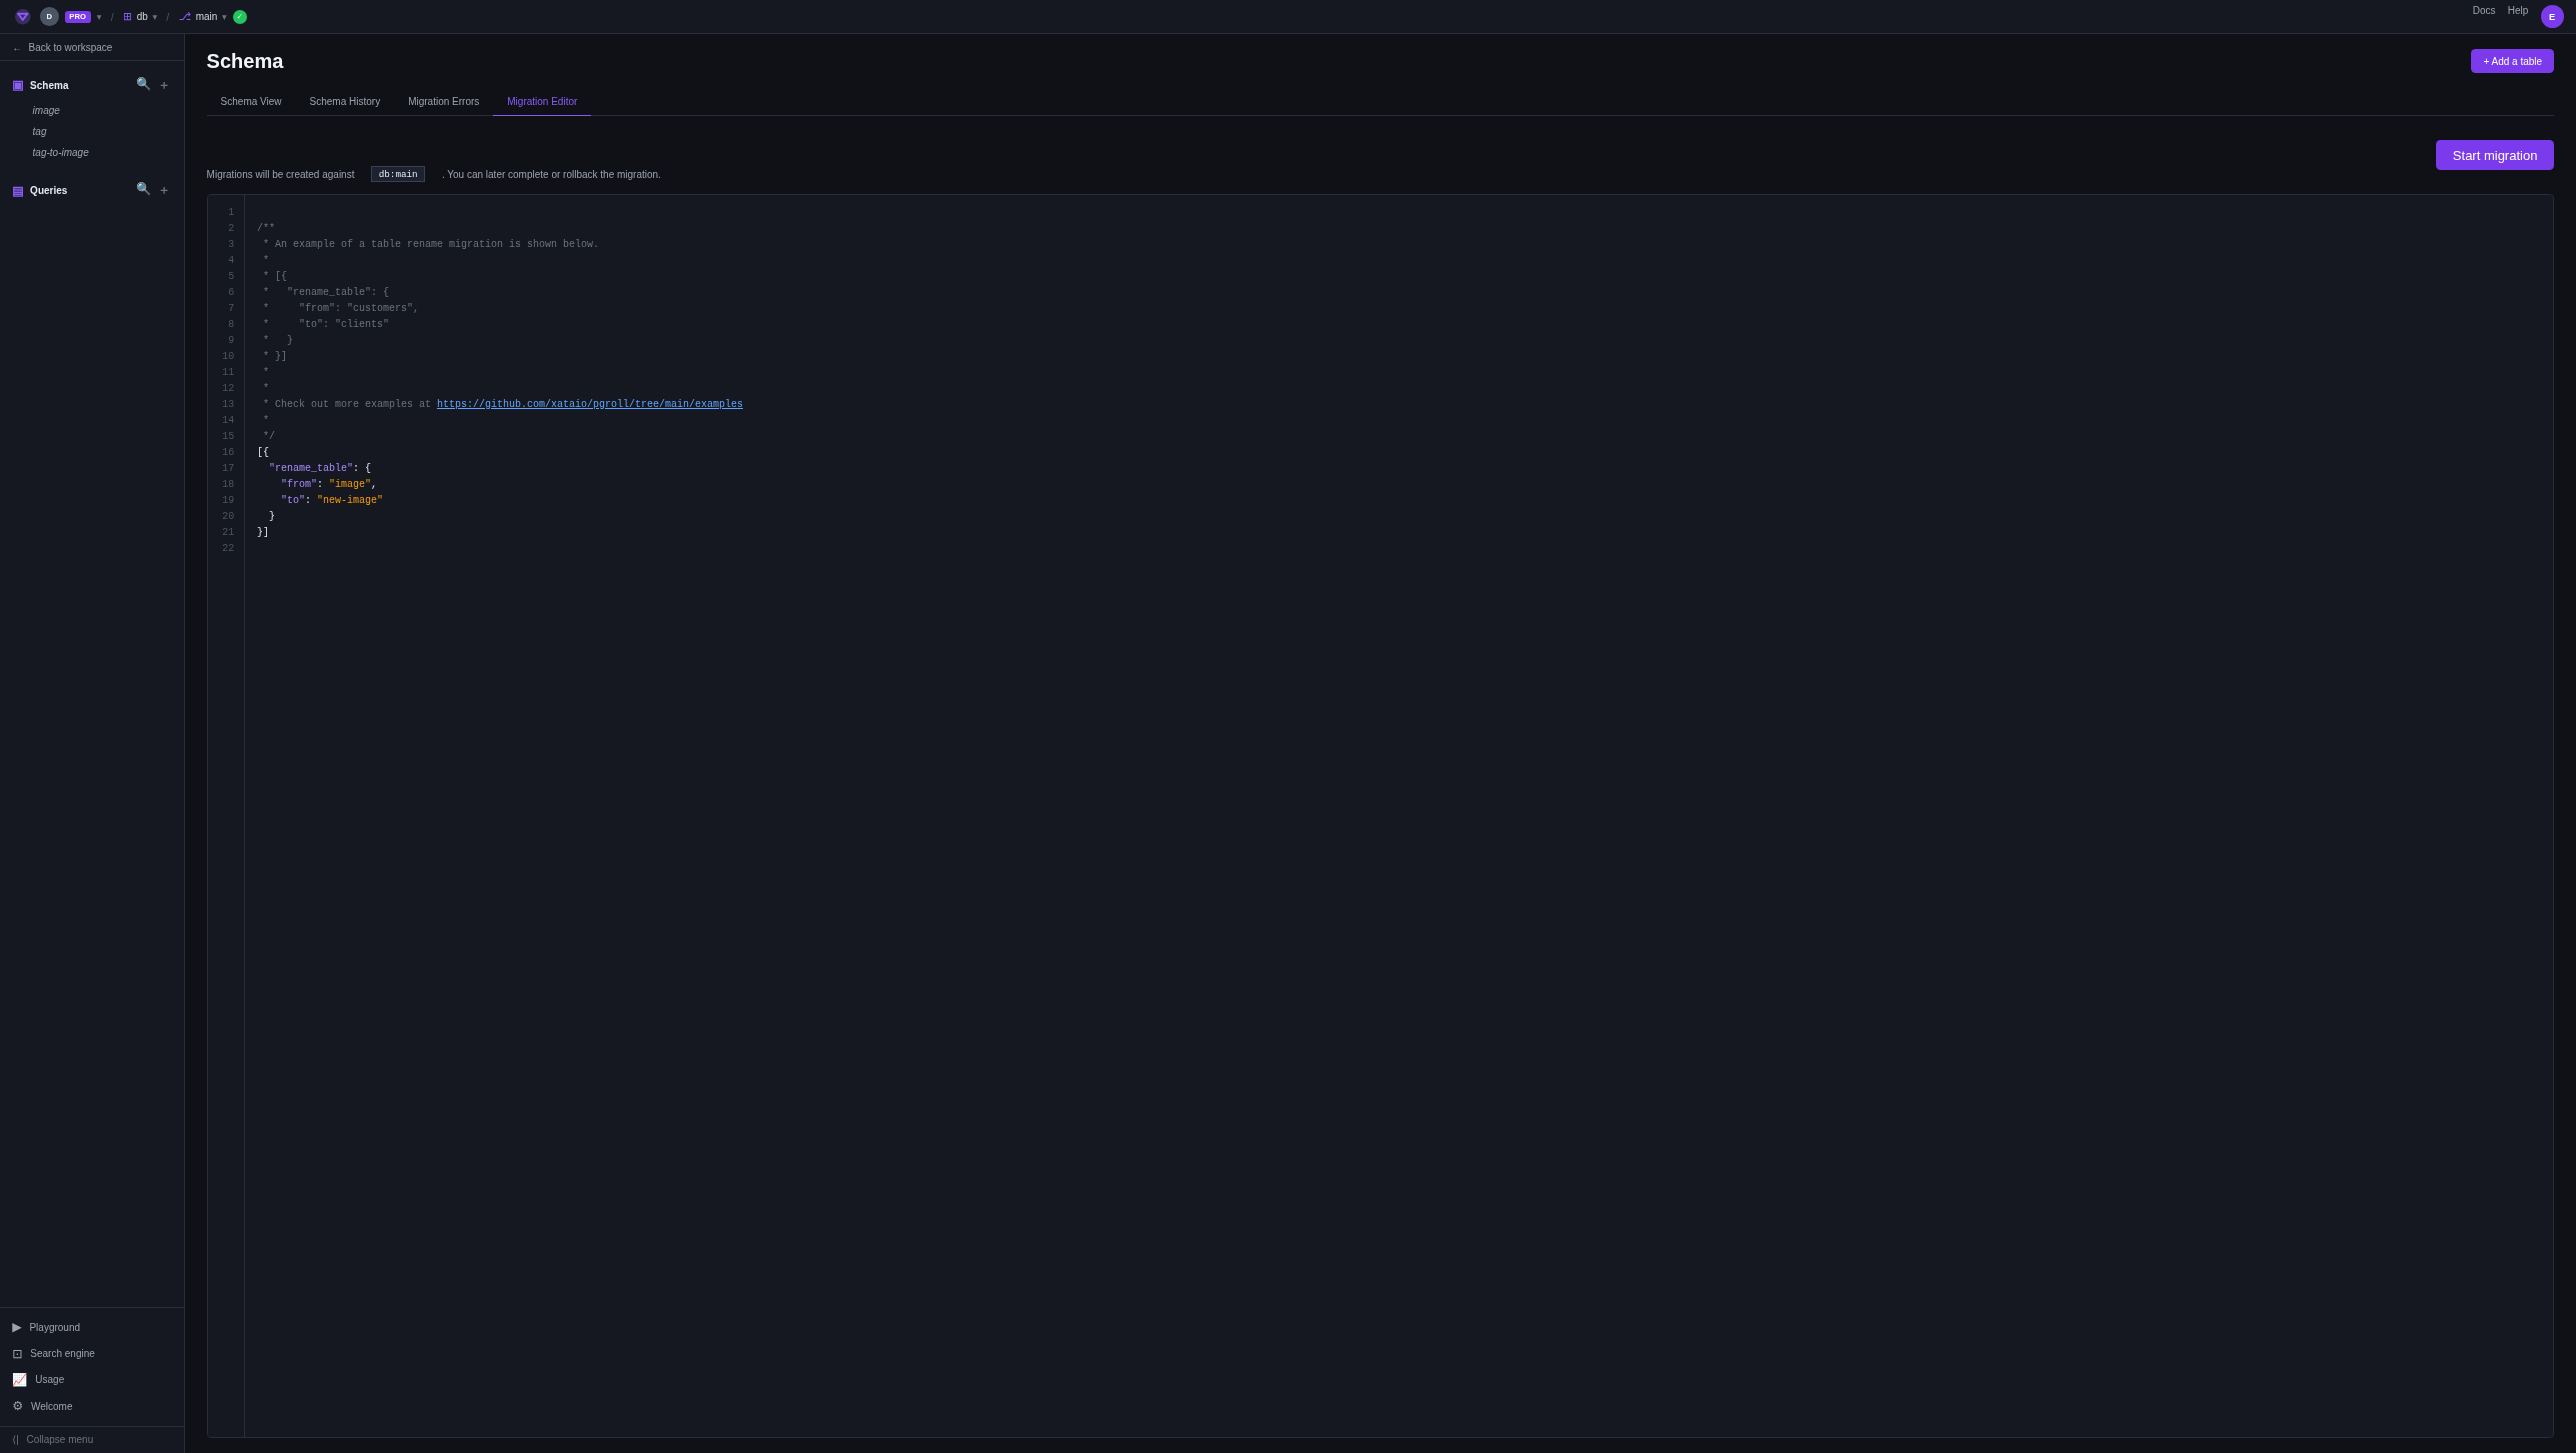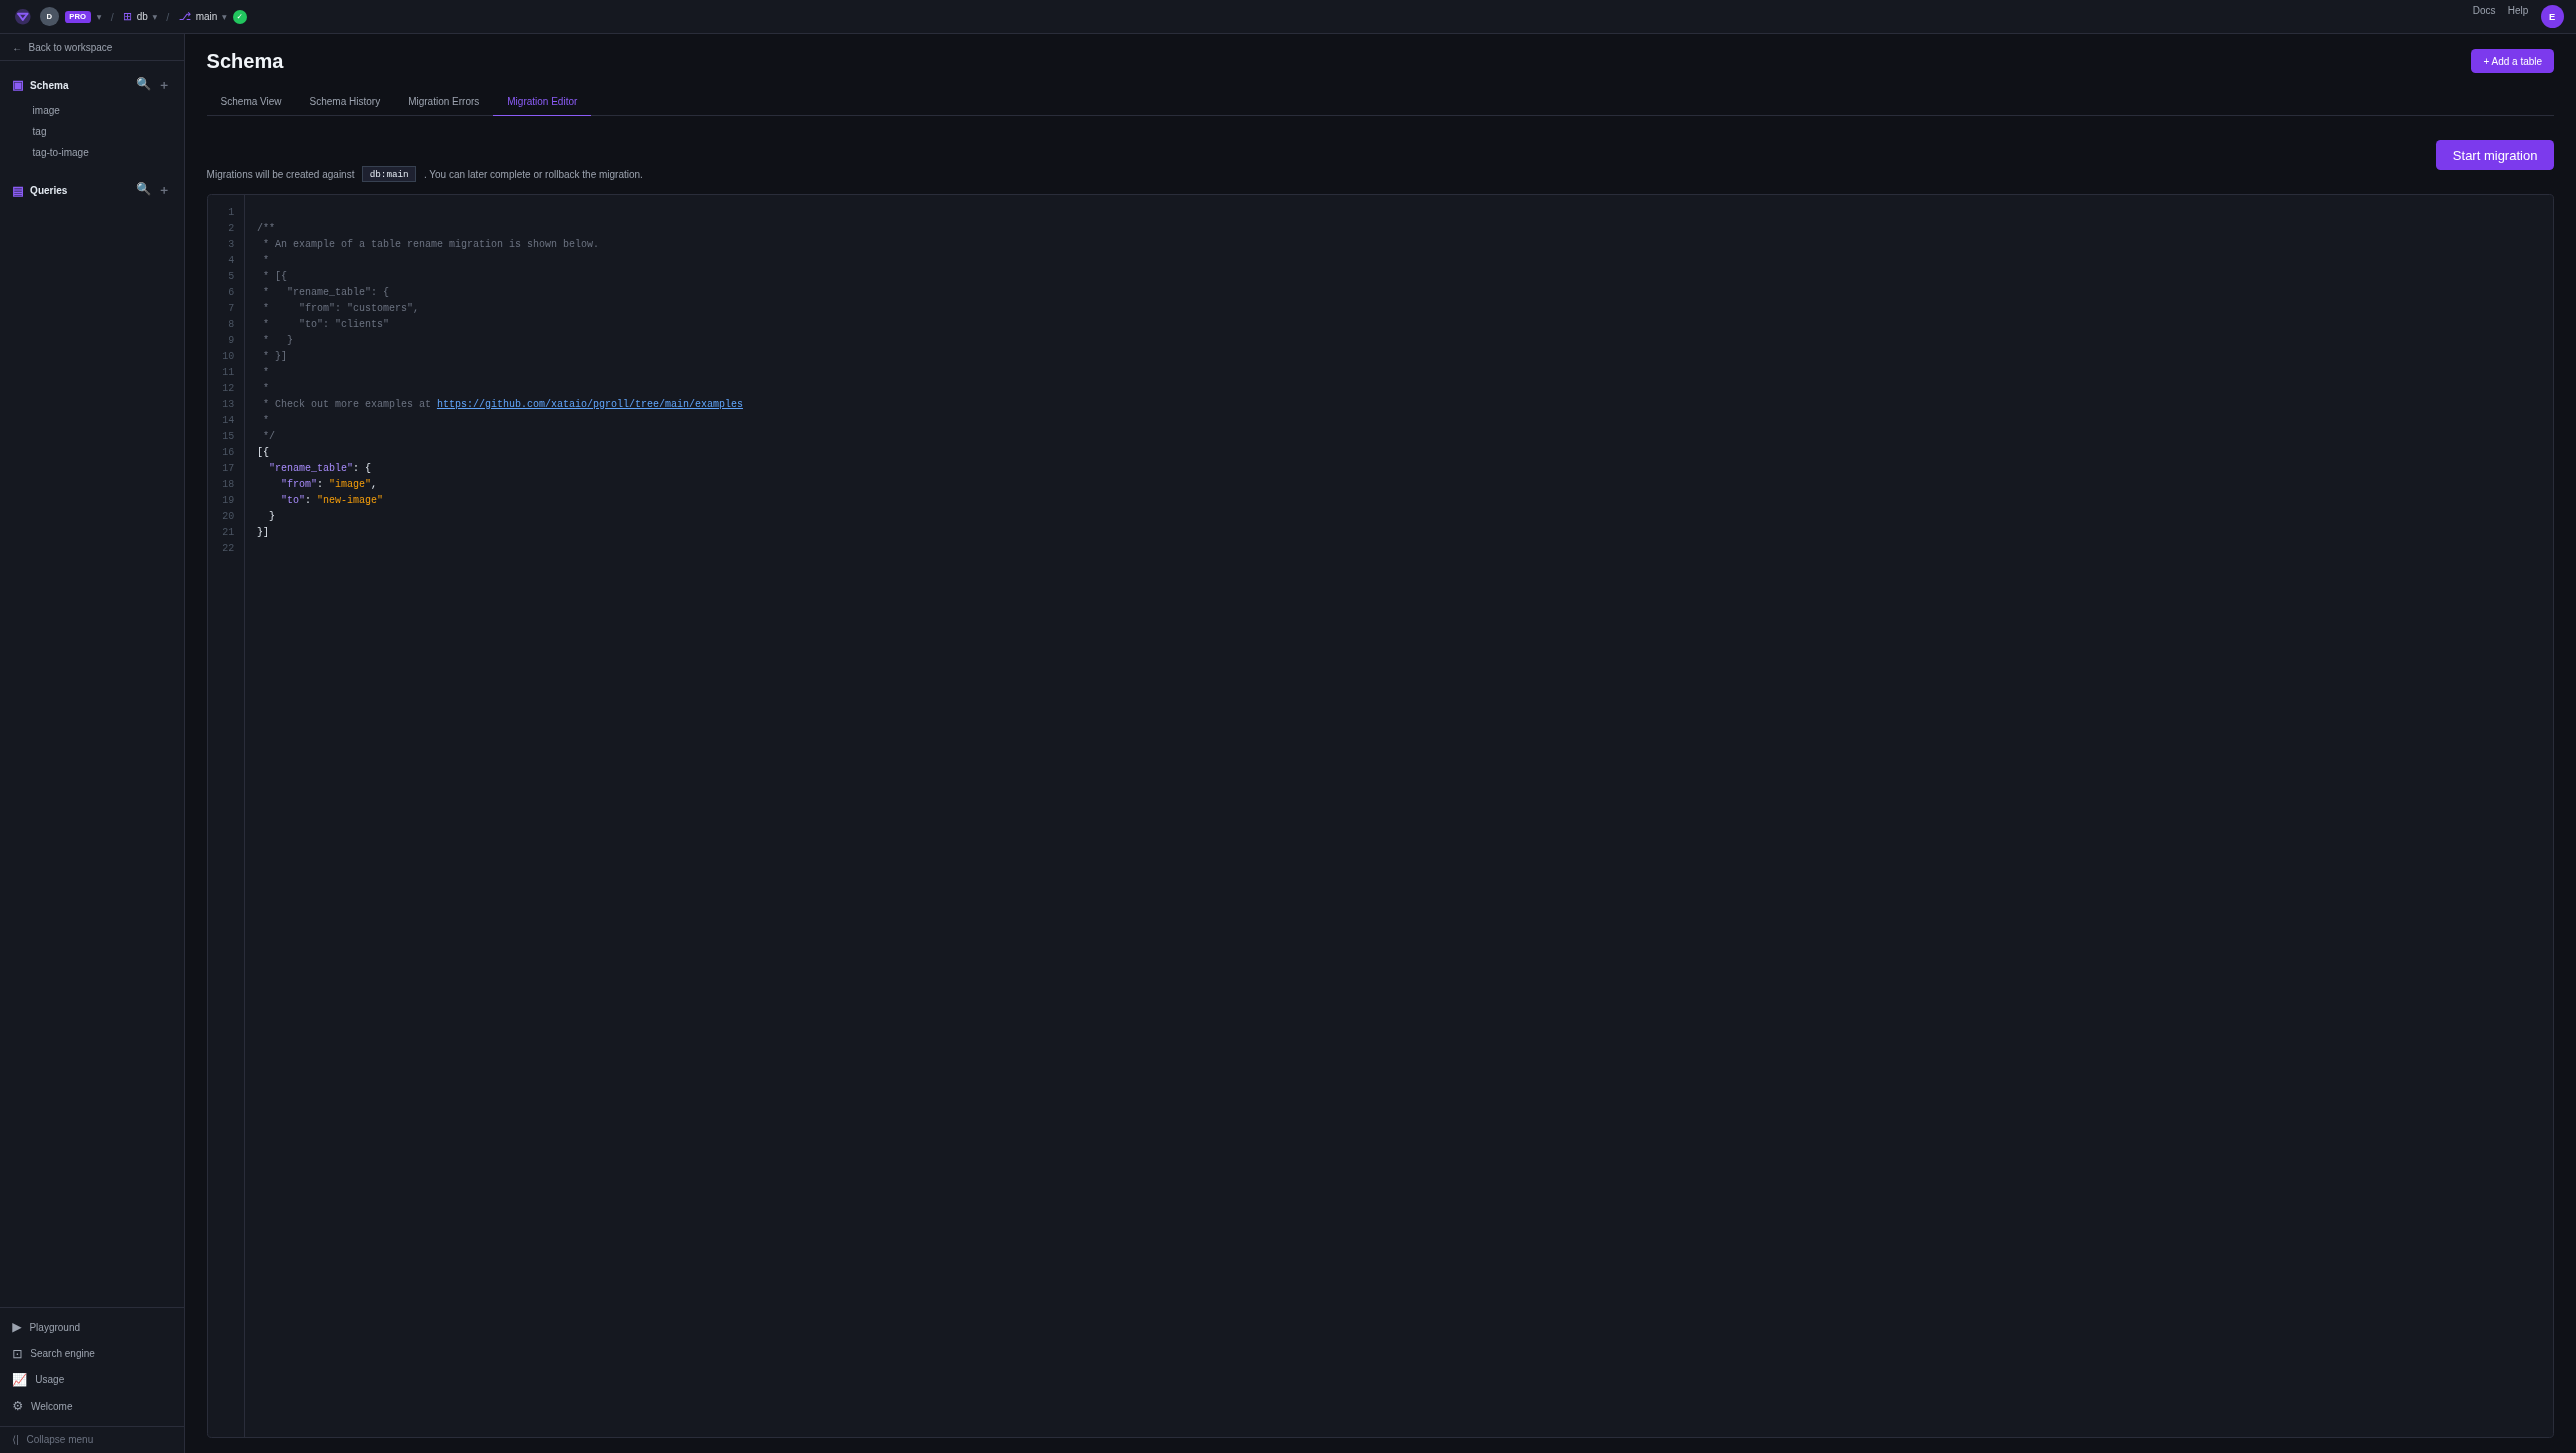--- a/index.html
+++ b/index.html
@@ -143,20 +143,21 @@
     .sidebar-group-header .actions span { color: #6b7280; font-size: 12.3px; cursor: pointer; padding: 1.5px; }
     .sidebar-item {
       display: flex;
       align-items: center;
       padding: 4.6px 12.3px 4.6px 28px;
       color: #9ca3af;
       font-size: 10px;
       cursor: pointer;
       border-radius: 3.1px;
       margin: 0.8px 4.6px;
+      font-style: italic;
     }
     .sidebar-spacer { flex: 1; }
     .sidebar-bottom {
       border-top: 0.8px solid #2a2d3a;
       padding: 6.2px 0;
     }
     .sidebar-bottom-item {
       display: flex;
       align-items: center;
       gap: 7.7px;
@@ -237,21 +238,21 @@
     
     .migration-info {
       display: flex;
       align-items: center;
       justify-content: space-between;
       padding: 12.3px 21.6px;
       font-size: 10px;
       color: #9ca3af;
       flex-shrink: 0;
     }
-    .migration-info-text { display: flex; align-items: center; gap: 8px; margin-top: 38px; }
+    .migration-info-text { display: flex; align-items: center; gap: 17px; margin-top: 38px; }
     .code-badge {
       background: #1e2130;
       border: 0.8px solid #374151;
       border-radius: 0;
       padding: 1.5px 6.2px;
       font-family: 'Courier New', monospace;
       font-size: 9.3px;
       color: #e2e8f0;
     }
     .start-migration-btn {

